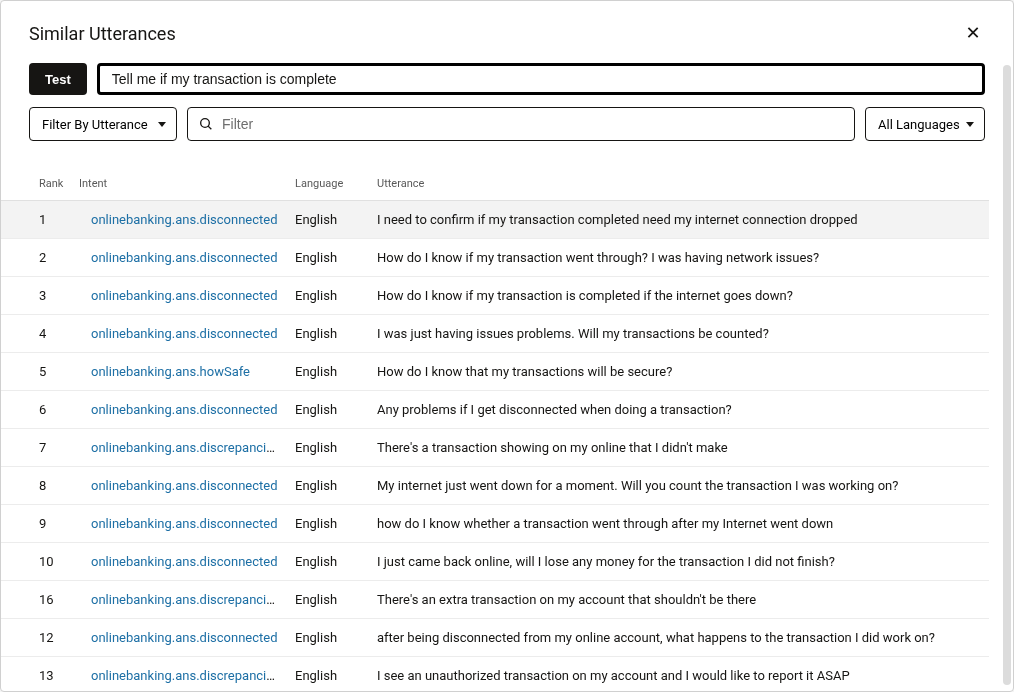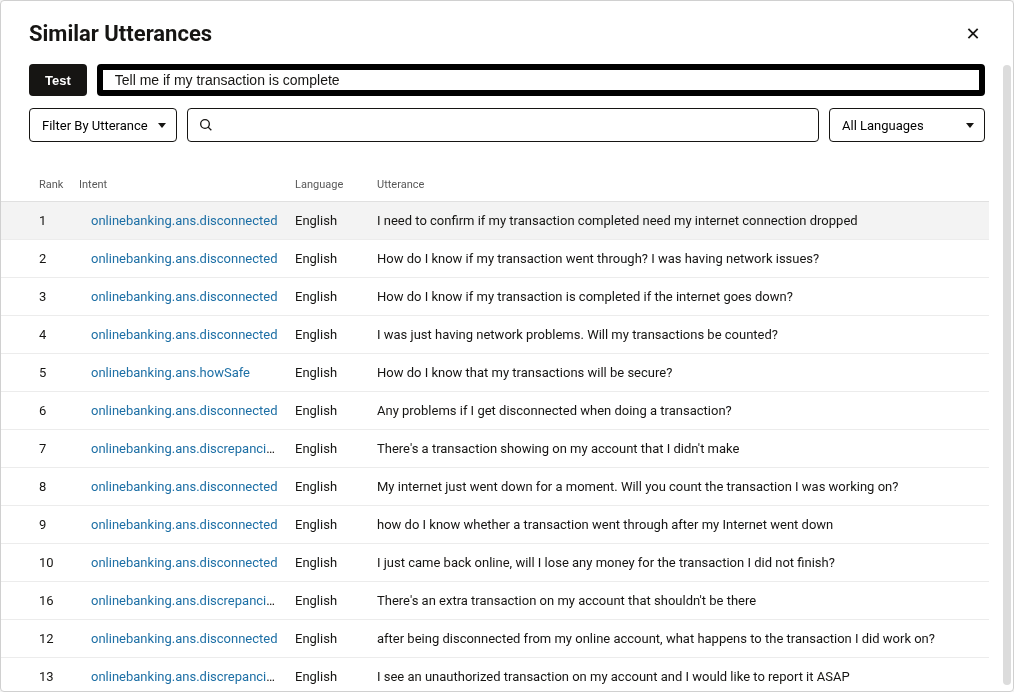--- a/index.html
+++ b/index.html
@@ -20,22 +20,22 @@
   flex-direction: column;
   position: relative;
 }
 .modal-header {
   display: flex;
   align-items: center;
   justify-content: space-between;
   padding: 20px 28px 4px 28px;
 }
 .modal-title {
-  font-size: 22px;
-  font-weight: 700;
+  font-size: 18px;
+  font-weight: 400;
   color: #161513;
 }
 .close-btn {
   background: none;
   border: none;
   font-size: 18px;
   cursor: pointer;
   color: #161513;
   width: 24px;
   height: 24px;
@@ -58,21 +58,21 @@
   border-radius: 4px;
   padding: 0 16px;
   height: 32px;
   font-size: 13px;
   font-weight: 600;
   cursor: pointer;
 }
 .utter-input {
   flex: 1;
   height: 32px;
-  border: 6px solid #000000;
+  border: 3px solid #000000;
   border-radius: 4px;
   padding: 0 12px;
   font-size: 14px;
   color: #161513;
 }
 .row2 {
   display: flex;
   gap: 10px;
 }
 .filter-select {
@@ -82,21 +82,21 @@
   border-radius: 4px;
   background: #fff;
   display: flex;
   align-items: center;
   justify-content: space-between;
   padding: 0 10px 0 12px;
   font-size: 13px;
   cursor: pointer;
 }
 .lang-select {
-  width: 156px;
+  width: 120px;
   height: 34px;
   border: 1px solid #161513;
   border-radius: 4px;
   background: #fff;
   display: flex;
   align-items: center;
   justify-content: space-between;
   padding: 0 10px 0 12px;
   font-size: 13px;
   cursor: pointer;
@@ -203,20 +203,21 @@
     <div class="row2">
       <div class="filter-select">
         <span>Filter By Utterance</span>
         <span class="chev"></span>
       </div>
       <div class="search-wrap">
         <svg class="search-icon" viewBox="0 0 24 24" fill="none" stroke="#161513" stroke-width="2">
           <circle cx="10.5" cy="10.5" r="6.5"></circle>
           <line x1="20" y1="20" x2="15.2" y2="15.2"></line>
         </svg>
+        <input class="search-input" type="text" placeholder="Filter" style="">
       </div>
       <div class="lang-select">
         <span>All Languages</span>
         <span class="chev"></span>
       </div>
     </div>
   </div>
 
   <div class="table-wrap">
     <table>
@@ -250,39 +251,39 @@
           <tr>
             <td class="col-rank">3</td>
             <td><a class="intent-link">onlinebanking.ans.disconnected</a></td>
             <td>English</td>
             <td>How do I know if my transaction is completed if the internet goes down?</td>
           </tr>
           <tr>
             <td class="col-rank">4</td>
             <td><a class="intent-link">onlinebanking.ans.disconnected</a></td>
             <td>English</td>
-            <td>I was just having network problems. Will my transactions be counted?</td>
+            <td>I was just having issues problems. Will my transactions be counted?</td>
           </tr>
           <tr>
             <td class="col-rank">5</td>
             <td><a class="intent-link">onlinebanking.ans.howSafe</a></td>
             <td>English</td>
             <td>How do I know that my transactions will be secure?</td>
           </tr>
           <tr>
             <td class="col-rank">6</td>
             <td><a class="intent-link">onlinebanking.ans.disconnected</a></td>
             <td>English</td>
             <td>Any problems if I get disconnected when doing a transaction?</td>
           </tr>
           <tr>
             <td class="col-rank">7</td>
             <td><a class="intent-link">onlinebanking.ans.discrepanciesInAccount</a></td>
             <td>English</td>
-            <td>There's a transaction showing on my account that I didn't make</td>
+            <td>There's a transaction showing on my online that I didn't make</td>
           </tr>
           <tr>
             <td class="col-rank">8</td>
             <td><a class="intent-link">onlinebanking.ans.disconnected</a></td>
             <td>English</td>
             <td>My internet just went down for a moment. Will you count the transaction I was working on?</td>
           </tr>
           <tr>
             <td class="col-rank">9</td>
             <td><a class="intent-link">onlinebanking.ans.disconnected</a></td>

